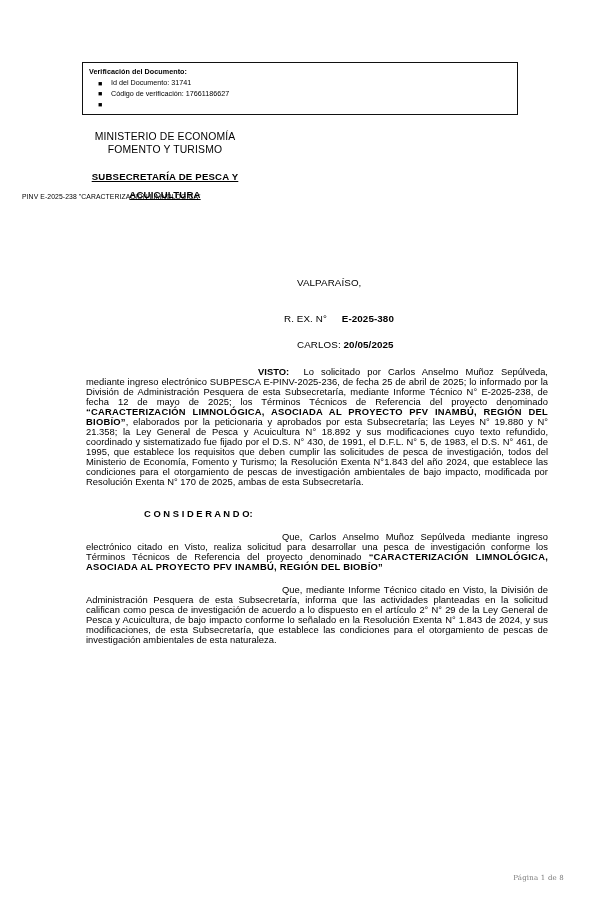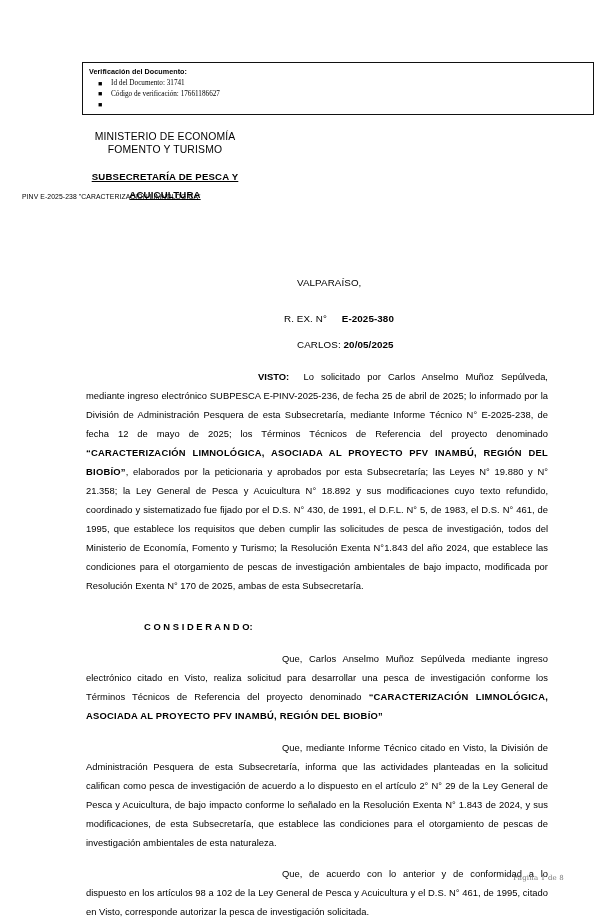--- a/index.html
+++ b/index.html
@@ -22,21 +22,21 @@
     position: absolute;
     inset: 0;
     background: #ffffff;
   }
 
   
   .verif-box {
     position: absolute;
     left: 82px;
     top: 62px;
-    width: 512px;
+    width: 436px;
     height: 53px;
     border: 1.4px solid #111111;
     box-sizing: border-box;
     background: #ffffff;
     padding: 4px 0 0 6px;
   }
   .verif-title {
     font-size: 7.2px;
     font-weight: bold;
     letter-spacing: 0.05px;
@@ -46,21 +46,20 @@
   .verif-list {
     margin: 0;
     padding: 0 0 0 22px;
     list-style: none;
   }
   .verif-list li {
     font-size: 7.2px;
     line-height: 10.6px;
     position: relative;
     white-space: nowrap;
-    font-family: Liberation Serif, serif;
   }
   .verif-list li .bullet {
     position: absolute;
     left: -13px;
     top: 0.5px;
     font-size: 7px;
     line-height: 10.6px;
   }
 
   
@@ -142,21 +141,21 @@
   
   .body-col {
     position: absolute;
     left: 86px;
     top: 367px;
     width: 462px;
   }
   .body-col p {
     margin: 0;
     font-size: 9.4px;
-    line-height: 19px;
+    line-height: 10px;
     text-align: justify;
     text-justify: inter-word;
     letter-spacing: 0.02px;
   }
   .body-col p.indent::before {
     content: "";
     display: inline-block;
     width: 172px;
   }
   .body-col p.indent-short::before {
@@ -250,19 +249,18 @@
     <div class="gap-md"></div>
 
     <p class="indent-short"><span>Que, Carlos Anselmo Muñoz Sepúlveda mediante ingreso electrónico citado en Visto, realiza solicitud para desarrollar una pesca de investigación conforme los Términos Técnicos de Referencia del proyecto denominado </span><span class="prj">“CARACTERIZACIÓN LIMNOLÓGICA, ASOCIADA AL PROYECTO PFV INAMBÚ, REGIÓN DEL BIOBÍO”</span></p>
 
     <div class="gap-md"></div>
 
     <p class="indent-med">Que, mediante Informe Técnico citado en Visto, la División de Administración Pesquera de esta Subsecretaría, informa que las actividades planteadas en la solicitud califican como pesca de investigación de acuerdo a lo dispuesto en el artículo 2° N° 29 de la Ley General de Pesca y Acuicultura, de bajo impacto conforme lo señalado en la Resolución Exenta N° 1.843 de 2024, y sus modificaciones, de esta Subsecretaría, que establece las condiciones para el otorgamiento de pescas de investigación ambientales de esta naturaleza.</p>
 
     <div class="gap-sm"></div>
 
-    <p class="indent-med">Que, de acuerdo con lo anterior y de conformidad a lo dispuesto en los artículos 98 a 102 de la Ley General de Pesca y Acuicultura y el D.S. N° 461, de 1995, citado en Visto, corresponde autorizar la pesca de investigación solicitada.</p>
 
   </div>
 
   <div class="footer">Página 1 de 8</div>
 
 </div>
 
 </body></html>

